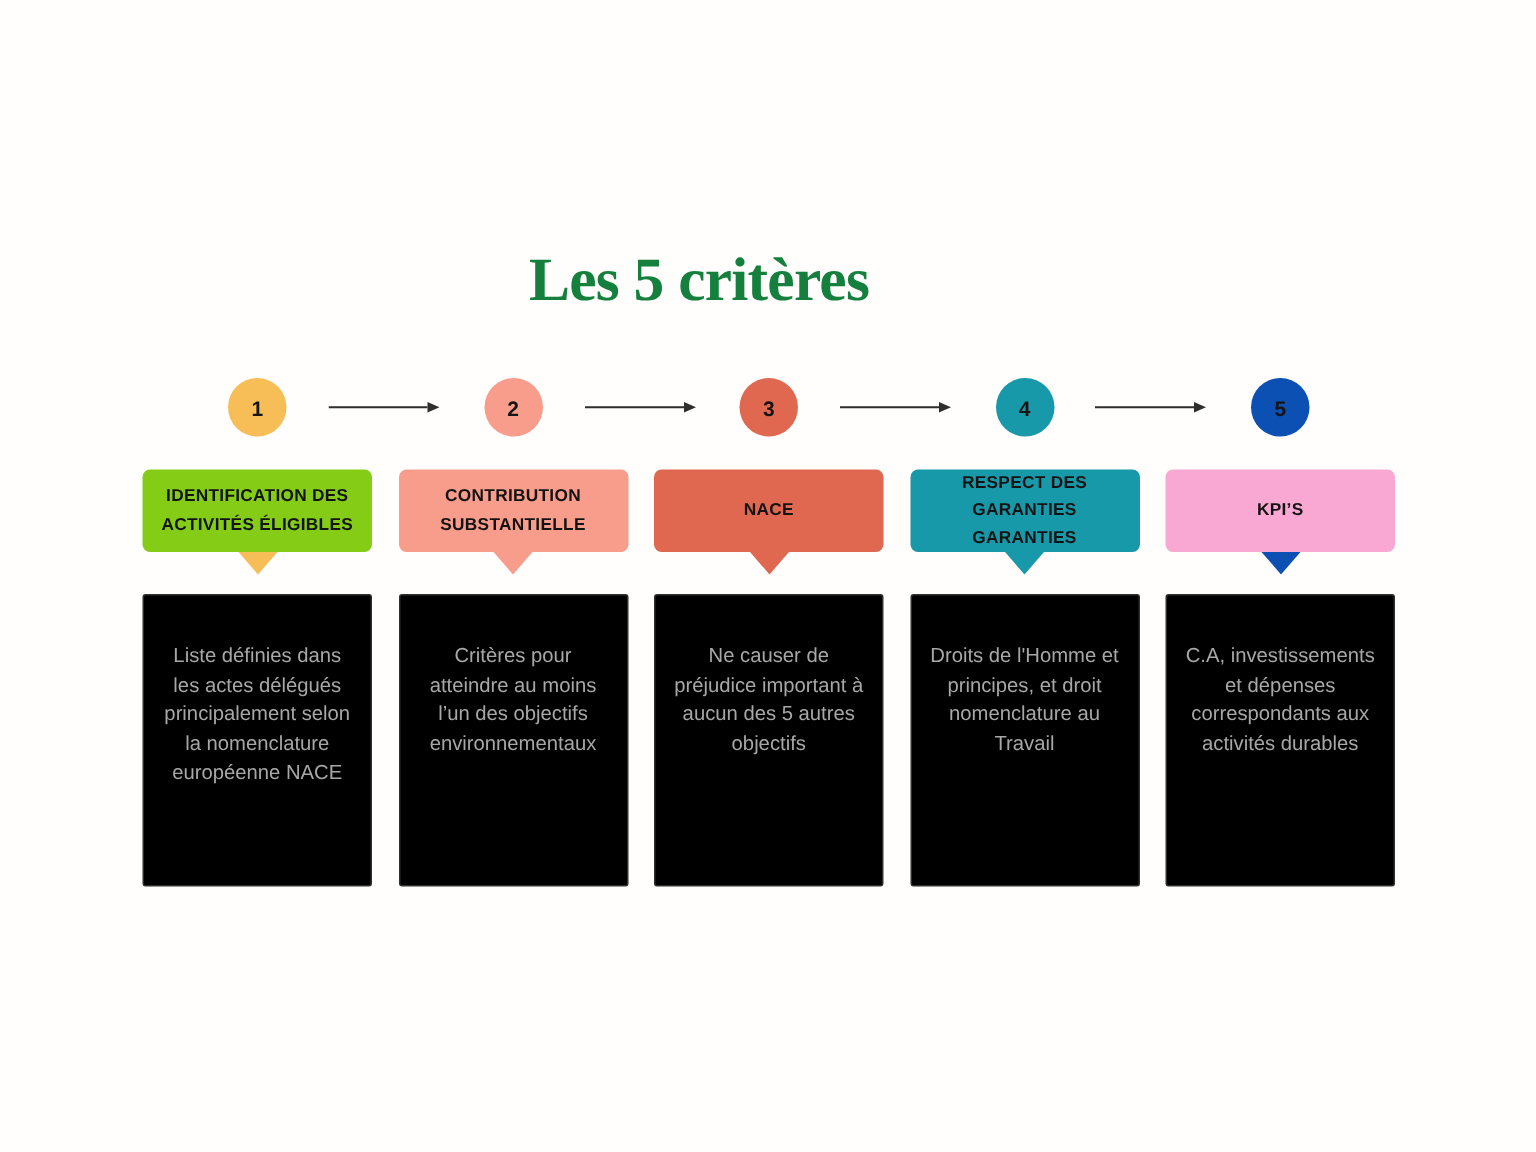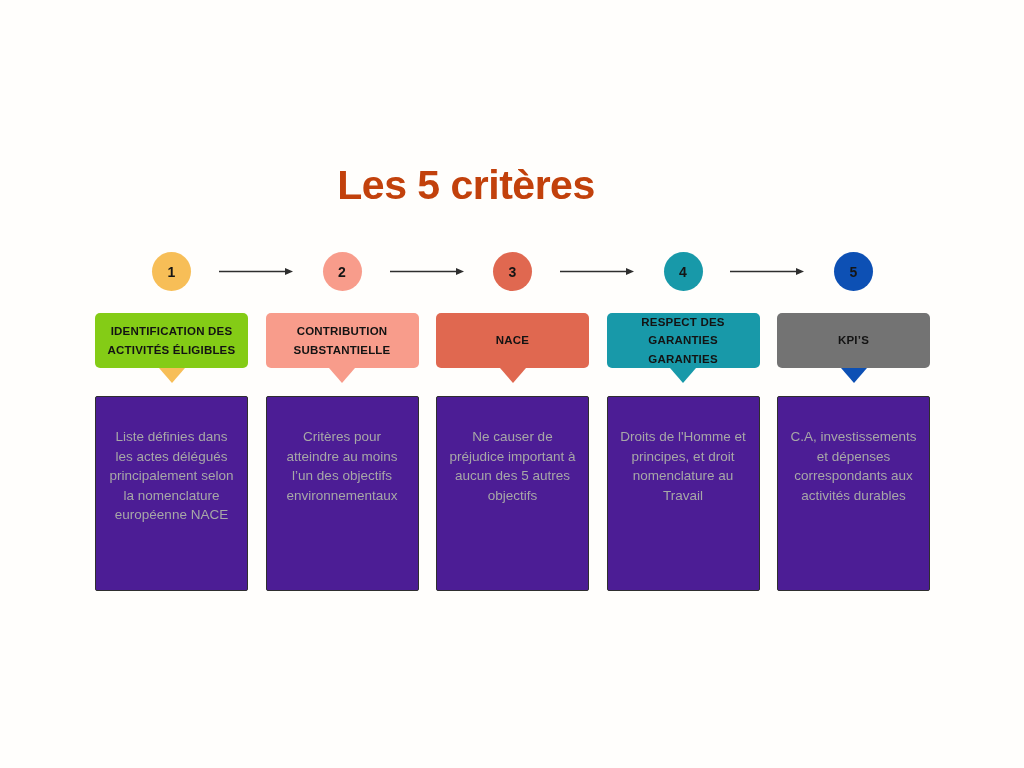--- a/index.html
+++ b/index.html
@@ -16,21 +16,22 @@
 
   .title {
     position: absolute;
     top: 162px;
     left: 0;
     width: 932px;
     text-align: center;
     font-size: 41px;
     font-weight: 700;
     letter-spacing: -0.5px;
-    color: #c2410c;
+    color: #15803d;
+    font-family: Liberation Serif, serif;
   }
 
   .column {
     position: absolute;
     top: 252px;
     width: 153px;
   }
   .col-0 { left: 95px; }
   .col-1 { left: 265.5px; }
   .col-2 { left: 436px; }
@@ -90,21 +91,21 @@
     border-right: 13px solid transparent;
     border-top: 15px solid #000;
   }
 
   .body-box {
     position: absolute;
     top: 144px; 
     left: 0;
     width: 153px;
     height: 195px;
-    background: #4c1d95;
+    background: #000000;
     border: 1px solid #2F2F2F;
     border-radius: 2px;
     padding: 30px 10px 0 10px;
     text-align: center;
     font-size: 13.5px;
     line-height: 19.5px;
     color: #A7A7A7;
   }
 </style>
 </head>
@@ -137,21 +138,21 @@
 
   <div class="column col-3">
     <div class="circle" style="background-color: rgb(24, 153, 169);">4</div>
     <div class="header-box" style="background-color: rgb(24, 153, 169);">RESPECT DES GARANTIES GARANTIES</div>
     <div class="tail" style="border-top-color: rgb(24, 153, 169);"></div>
     <div class="body-box">Droits de l'Homme et principes, et droit nomenclature au Travail</div>
   </div>
 
   <div class="column col-4">
     <div class="circle" style="background-color: rgb(13, 80, 180);">5</div>
-    <div class="header-box" style="background-color: #737373;">KPI’S</div>
+    <div class="header-box" style="background-color: #f9a8d4;">KPI’S</div>
     <div class="tail" style="border-top-color: rgb(13, 80, 180);"></div>
     <div class="body-box">C.A, investissements et dépenses correspondants aux activités durables</div>
   </div>
 
   <svg class="arrow arrow-0" viewBox="0 0 74 11" style="color: rgb(46, 46, 46);">
     <line x1="0" y1="5.5" x2="66" y2="5.5" stroke="currentColor" stroke-width="1.4"></line>
     <polygon points="66,2 74,5.5 66,9" fill="currentColor"></polygon>
   </svg>
   <svg class="arrow arrow-1" viewBox="0 0 74 11" style="color: rgb(46, 46, 46);">
     <line x1="0" y1="5.5" x2="66" y2="5.5" stroke="currentColor" stroke-width="1.4"></line>

